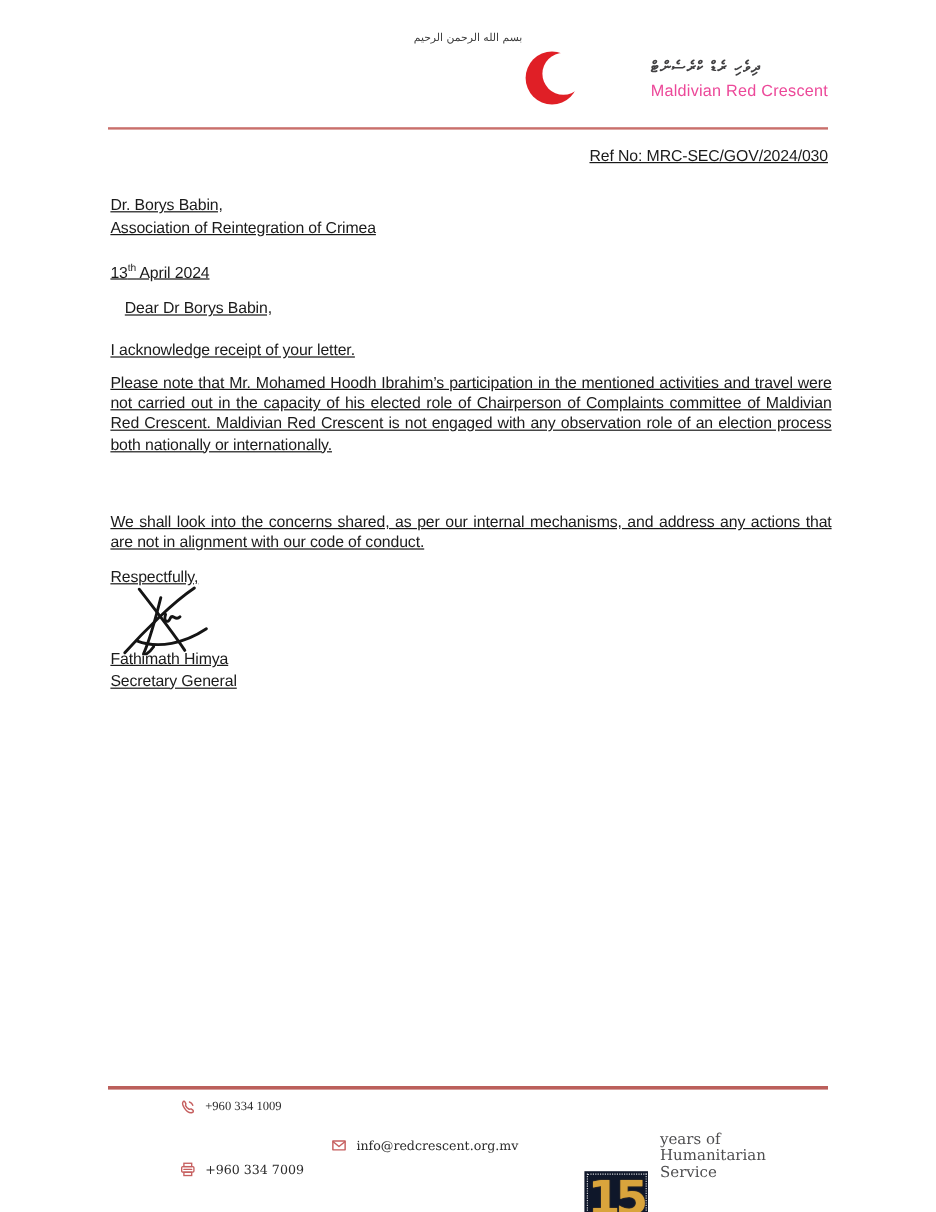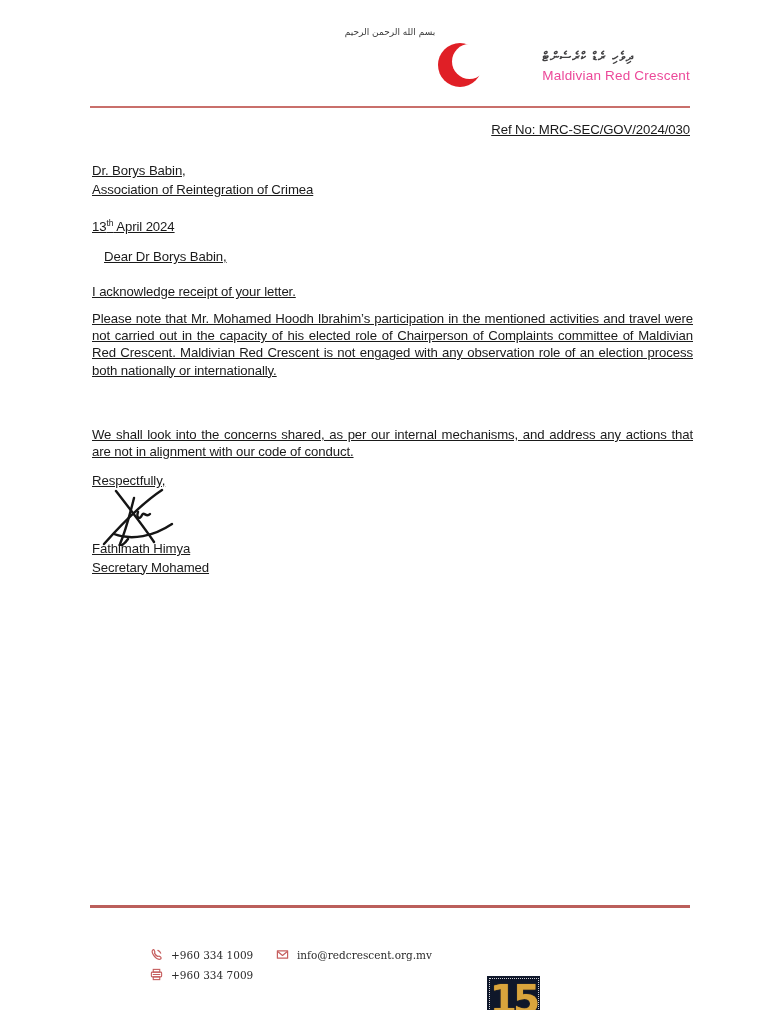--- a/index.html
+++ b/index.html
@@ -42,21 +42,21 @@
   .signer { left:92px; top:540px; }
 
   .rule-bottom { left:90px; top:905px; width:600px; height:2.5px; background:#bb5f5b; }
   .footer-address {
     left:90px; top:911px; width:600px; text-align:center;
     font-size:9.5px; font-weight:bold; color:#231f20; letter-spacing:-0.1px;
   }
   .footer-address .dv { font-family:"DejaVu Sans", sans-serif; direction:rtl; unicode-bidi:embed; font-weight:bold; }
 
   .contact { display:flex; align-items:center; gap:8px; font-family:"DejaVu Serif", serif; font-size:10.5px; color:#2b2b2b; }
-  .c-r1c1 { left:150px; top:948px; }
+  .c-r1c1 { left:150px; top:916px;font-family:Liberation Serif, serif; }
   .c-r2c1 { left:150px; top:968px; }
   .c-r1c2 { left:276px; top:948px;text-align:right; }
   .c-r2c2 { left:276px; top:1023px;flex-direction:column; }
   .cicon { width:13px; height:13px; flex:0 0 13px; }
 
   .stamp { left:487px; top:976px; width:53px; height:50px; background:#0f172a; }
   .stamp::after { content:""; position:absolute; inset:1.5px; border:1.6px dotted rgba(255,255,255,0.8); }
   .stamp-num {
     position:absolute; left:-3px; top:-2px; width:58px; text-align:center;
     font-family:"DejaVu Sans", sans-serif; font-weight:bold; font-size:39px; line-height:52px;
@@ -109,21 +109,21 @@
   <svg class="abs signature-svg" width="92" height="60" viewBox="0 0 92 60" fill="none" stroke="#151515" stroke-width="2.4" stroke-linecap="round">
     <path d="M8 58 C24 40 48 16 66 4"></path>
     <path d="M20 5 C34 23 48 41 58 56"></path>
     <path d="M38 12 C34 28 30 44 24 58 C22 62 28 59 32 53"></path>
     <path d="M42 26 C40 32 44 34 46 29 C48 25 50 32 54 28"></path>
     <path d="M18 48 C36 55 58 50 76 38"></path>
   </svg>
 
   <div class="abs signer body-text">
     <div>Fathimath Himya</div>
-    <div>Secretary Mohamed</div>
+    <div>Secretary General</div>
   </div>
 
   <div class="abs rule-bottom"></div>
 
 
   <div class="abs contact c-r1c1">
     <svg class="cicon" viewBox="0 0 14 14" fill="none" stroke="#c65f5f" stroke-width="1.3" stroke-linecap="round">
       <path d="M3 2 C2 3 2 5 4 8 C6 11 9 12.5 11 12 C12 11.7 12.3 10.5 11.5 9.8 L10 8.8 C9.3 8.5 8.8 9.3 8.2 9 C7 8.4 5.6 7 5 5.8 C4.7 5.2 5.5 4.7 5.2 4 L4.5 2.5 C4.1 1.7 3.5 1.6 3 2 Z"></path>
       <path d="M8.5 2.5 C10 3 11 4 11.5 5.5"></path>
     </svg>
@@ -154,14 +154,19 @@
       <ellipse cx="7" cy="7" rx="2.5" ry="5.5"></ellipse>
       <path d="M1.5 7 H12.5"></path>
     </svg>
     <span>redcrescent.org.mv</span>
   </div>
 
   <div class="abs stamp">
     <div class="stamp-num">15</div>
   </div>
 
+  <div class="abs years">
+    <div>years of</div>
+    <div>Humanitarian</div>
+    <div>Service</div>
+  </div>
 
 </div>
 
 </body></html>

